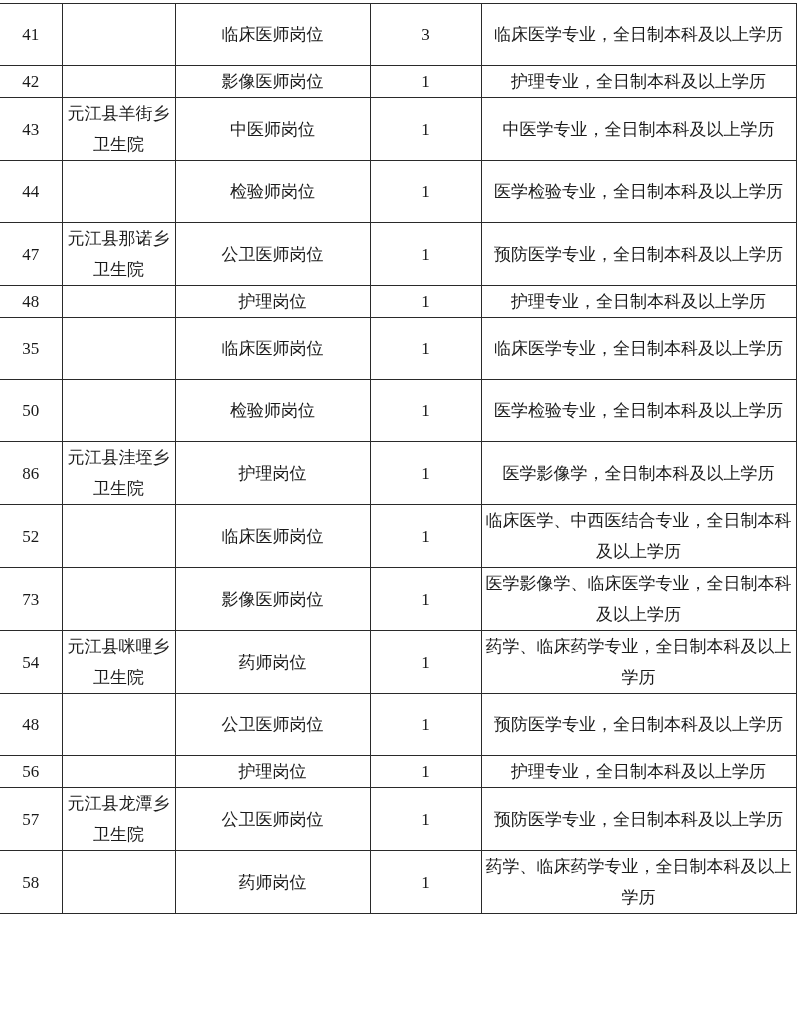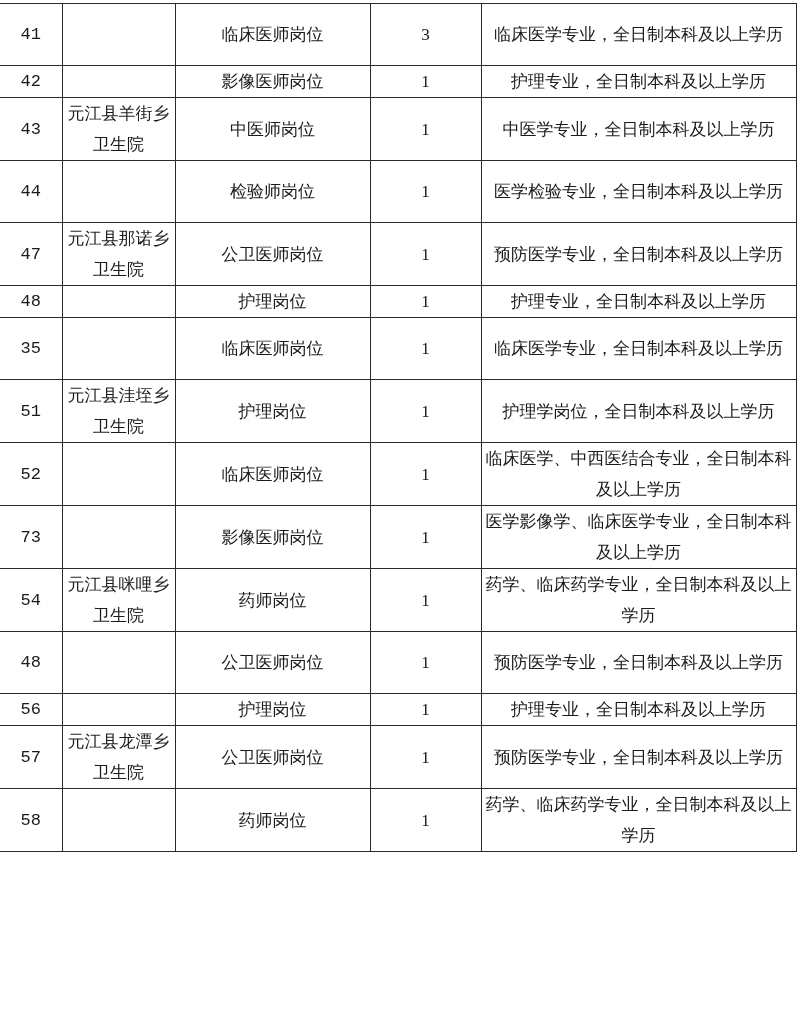--- a/index.html
+++ b/index.html
@@ -12,21 +12,21 @@
   }
   td {
     border:1.5px solid #2a2a2a;
     text-align:center; vertical-align:middle;
     padding:0 4px;
     font-family:"DejaVu Sans", sans-serif;
     font-size:17px; line-height:31px;
     word-break:break-all;
   }
   td.num { font-family:"Liberation Serif", serif; font-size:17px; }
-  td.first { border-left:none;font-family:Liberation Mono, monospace; }
+  td.first { border-left:none; }
   tr.h1 td { height:30px; }
   tr.h2 td { height:61px; }
 </style>
 </head>
 <body>
 
 <table>
   <colgroup>
     <col style="width:62px">
     <col style="width:113px">
@@ -78,25 +78,32 @@
         <td>护理专业，全日制本科及以上学历</td>
       </tr>
       <tr class="h2">
         <td class="num first">35</td>
         <td></td>
         <td>临床医师岗位</td>
         <td class="num">1</td>
         <td>临床医学专业，全日制本科及以上学历</td>
       </tr>
       <tr class="h2">
-        <td class="num first">51</td>
+        <td class="num first">50</td>
+        <td></td>
+        <td>检验师岗位</td>
+        <td class="num">1</td>
+        <td>医学检验专业，全日制本科及以上学历</td>
+      </tr>
+      <tr class="h2">
+        <td class="num first">86</td>
         <td>元江县洼垤乡卫生院</td>
         <td>护理岗位</td>
         <td class="num">1</td>
-        <td>护理学岗位，全日制本科及以上学历</td>
+        <td>医学影像学，全日制本科及以上学历</td>
       </tr>
       <tr class="h2">
         <td class="num first">52</td>
         <td></td>
         <td>临床医师岗位</td>
         <td class="num">1</td>
         <td>临床医学、中西医结合专业，全日制本科及以上学历</td>
       </tr>
       <tr class="h2">
         <td class="num first">73</td>

